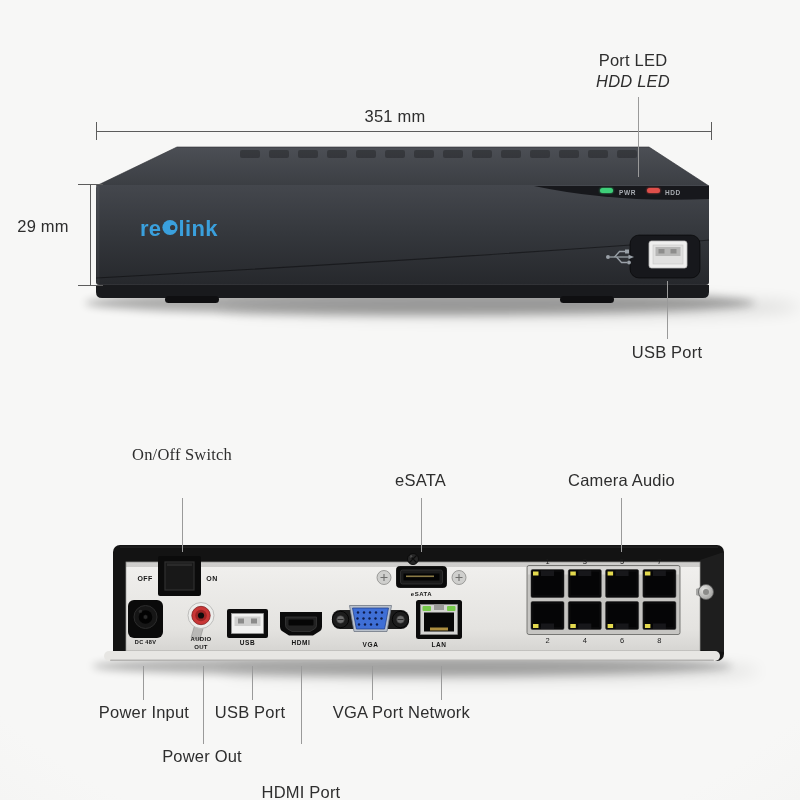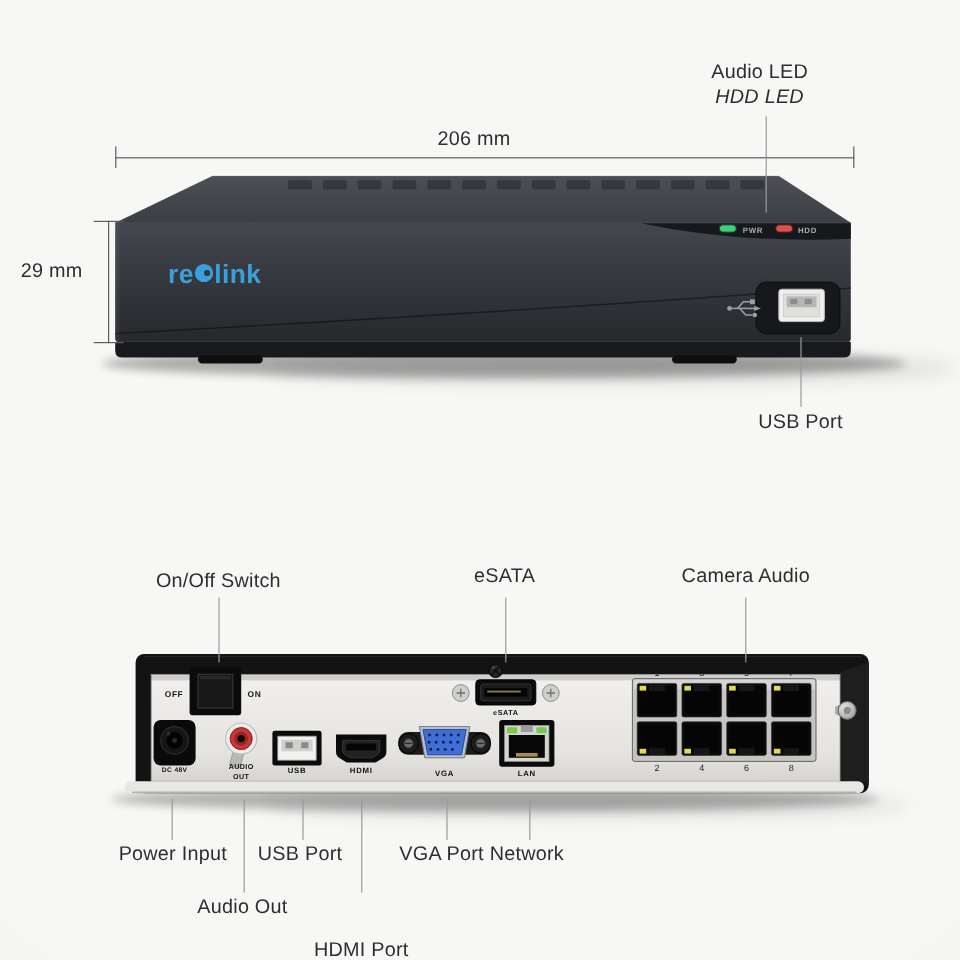--- a/index.html
+++ b/index.html
@@ -316,40 +316,40 @@
       </g>
 
       <g>
         <polygon points="696,589 704,585.5 704,598.5 696,595" fill="#a8a8a6"></polygon>
         <circle cx="706" cy="592" r="7.5" fill="url(#silverGrad)" stroke="#5c5c5c" stroke-width="0.8"></circle>
         <circle cx="706" cy="592" r="3" fill="#8c8c8a"></circle>
       </g>
     </g>
   </svg>
 
-  <div class="lbl" style="left:315px;top:106px;width:160px;">206 mm</div>
+  <div class="lbl" style="left:315px;top:106px;width:160px;">351 mm</div>
   <div class="dline-h" style="left:96px;top:131px;width:616px;"></div>
   <div class="tick-v" style="left:96px;top:122px;height:18px;"></div>
   <div class="tick-v" style="left:711px;top:122px;height:18px;"></div>
 
   <div class="lbl" style="left:8px;top:216px;width:70px;">29 mm</div>
   <div class="dline-v" style="left:90px;top:184px;height:102px;"></div>
   <div class="tick-h" style="left:78px;top:184px;width:25px;"></div>
   <div class="tick-h" style="left:78px;top:285px;width:25px;"></div>
 
   <div class="lbl" style="left:560px;top:50px;width:146px;">
-    <span style="display:block;">Audio LED</span>
+    <span style="display:block;">Port LED</span>
     <span style="display:block;font-style:italic;">HDD LED</span>
   </div>
   <div class="cline" style="left:638px;top:97px;height:80px;"></div>
 
   <div class="cline" style="left:667px;top:281px;height:58px;"></div>
   <div class="lbl" style="left:604px;top:342px;width:126px;">USB Port</div>
 
-  <div class="lbl" style="left:112px;top:474px;width:140px;">On/Off Switch</div>
+  <div class="lbl" style="left:112px;top:444px;width:140px;font-family:Liberation Serif, serif;">On/Off Switch</div>
   <div class="cline" style="left:182px;top:498px;height:54px;"></div>
 
   <div class="lbl" style="left:360px;top:470px;width:121px;">eSATA</div>
   <div class="cline" style="left:421px;top:498px;height:54px;"></div>
 
   <div class="lbl" style="left:551px;top:470px;width:141px;">Camera Audio</div>
   <div class="cline" style="left:621px;top:498px;height:54px;"></div>
 
   <div class="cline" style="left:143px;top:666px;height:34px;"></div>
   <div class="lbl" style="left:88px;top:702px;width:112px;">Power Input</div>
@@ -357,18 +357,18 @@
   <div class="cline" style="left:252px;top:666px;height:34px;"></div>
   <div class="lbl" style="left:193px;top:702px;width:114px;">USB Port</div>
 
   <div class="cline" style="left:372px;top:666px;height:34px;"></div>
   <div class="lbl" style="left:311px;top:702px;width:114px;">VGA Port</div>
 
   <div class="cline" style="left:441px;top:666px;height:34px;"></div>
   <div class="lbl" style="left:382px;top:702px;width:114px;">Network</div>
 
   <div class="cline" style="left:203px;top:666px;height:78px;"></div>
-  <div class="lbl" style="left:145px;top:746px;width:114px;">Audio Out</div>
+  <div class="lbl" style="left:145px;top:746px;width:114px;">Power Out</div>
 
   <div class="cline" style="left:301px;top:666px;height:78px;"></div>
   <div class="lbl" style="left:243px;top:746px;width:116px;margin-top:36px;">HDMI Port</div>
 
 </div>
 
 </body></html>

